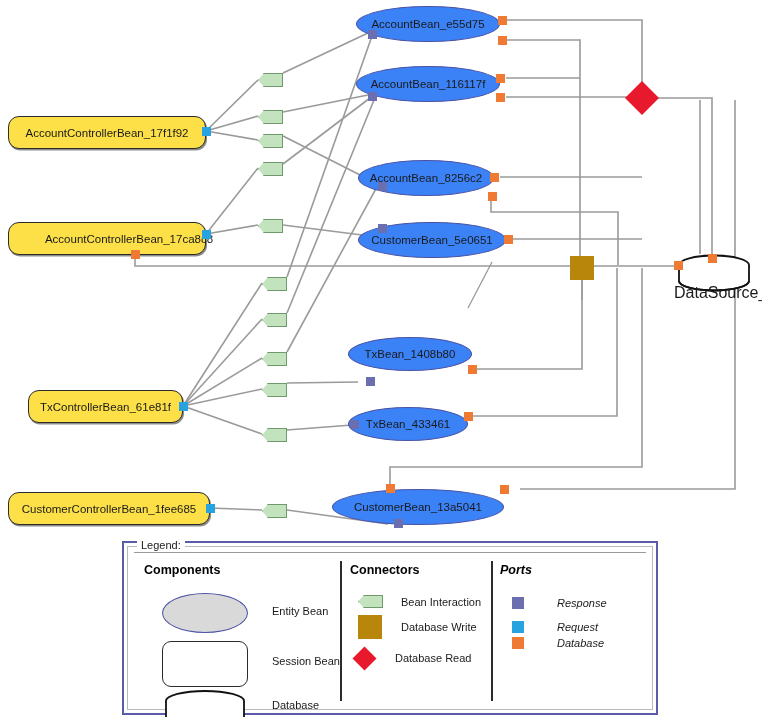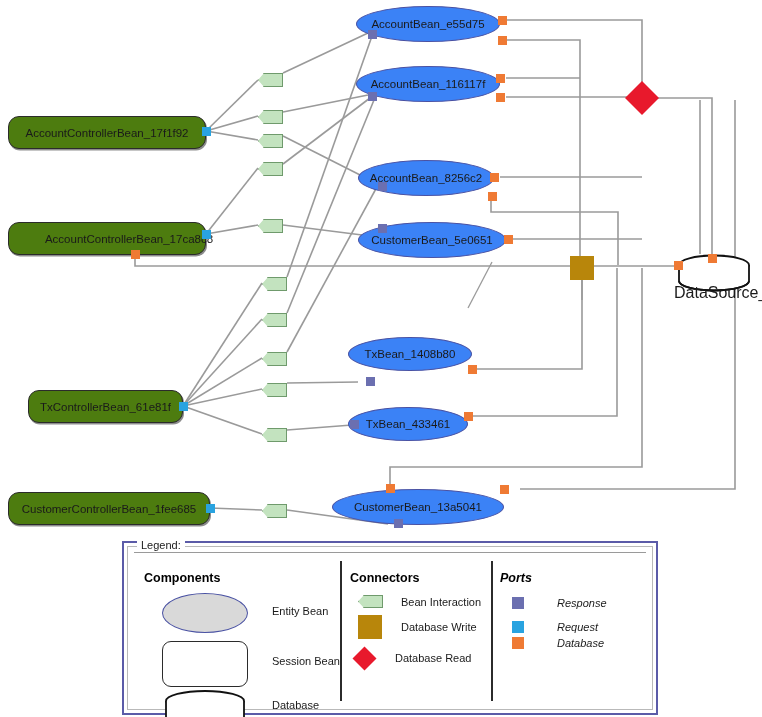--- a/index.html
+++ b/index.html
@@ -15,21 +15,21 @@
         align-items:center;justify-content:center;
         font-size:11.5px;color:#1a1a1a;white-space:nowrap;}
 
   .entity-bean{
      border:1.6px solid #4a52a3;
      background:#3b82f6;
      border-radius:50%/50%;
   }
   .session-bean{
      border:1.6px solid #2b2b2b;
-     background:#4d7c0f;
+     background:#fde047;
      border-radius:11px;
      box-shadow:1px 1.5px 0 rgba(0,0,0,.45);
   }
 
   .db-label{position:absolute;font-size:16px;color:#1a1a1a;}
 
   
   .port{position:absolute;width:9px;height:9px;box-sizing:border-box;}
   .port-response{background:#6b6fb0;}
   .port-request{background:#29a3e0;}
@@ -57,21 +57,21 @@
   
   #legend-outer{position:absolute;left:122px;top:541px;width:536px;height:174px;
      border:2px solid #5b5ba8;background:#ffffff;box-sizing:border-box;padding:3px;}
   #legend-inner{position:relative;width:100%;height:100%;
      border:1px solid #b9b9b9;box-sizing:border-box;}
   .legend-title{position:absolute;left:9px;top:-8px;background:#ffffff;
      padding:0 4px;font-size:11px;color:#1a1a1a;}
   .legend-frame-line{position:absolute;left:6px;top:5px;right:6px;height:1px;
      background:#9a9a9a;}
   .legend-col{position:absolute;top:16px;bottom:10px;}
-  .legend-head{font-size:12.5px;font-weight:bold;color:#000;margin-bottom:6px;margin-top:8px;}
+  .legend-head{font-size:12.5px;font-weight:bold;color:#000;margin-bottom:6px;}
   .legend-sep{position:absolute;top:14px;bottom:8px;width:1.6px;background:#2b2b2b;}
   .legend-row{position:absolute;display:flex;align-items:center;}
   .legend-text{font-size:11px;color:#1a1a1a;white-space:nowrap;}
   .sw{width:12px;height:12px;}
   .sw-response{background:#6b6fb0;}
   .sw-request{background:#29a3e0;}
   .sw-database{background:#ef7a34;}
   .sw-dbwrite{width:24px;height:24px;background:#b8860b;}
   .sw-dbread{width:17px;height:17px;background:#e8192c;transform:rotate(45deg);}
   .sw-bean{position:relative;width:25px;height:13px;background:#c3e3bf;

